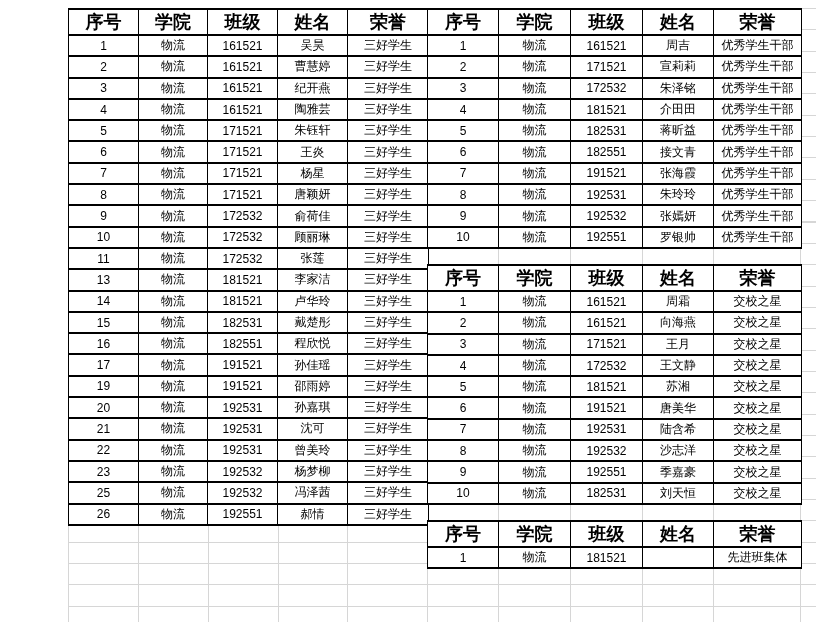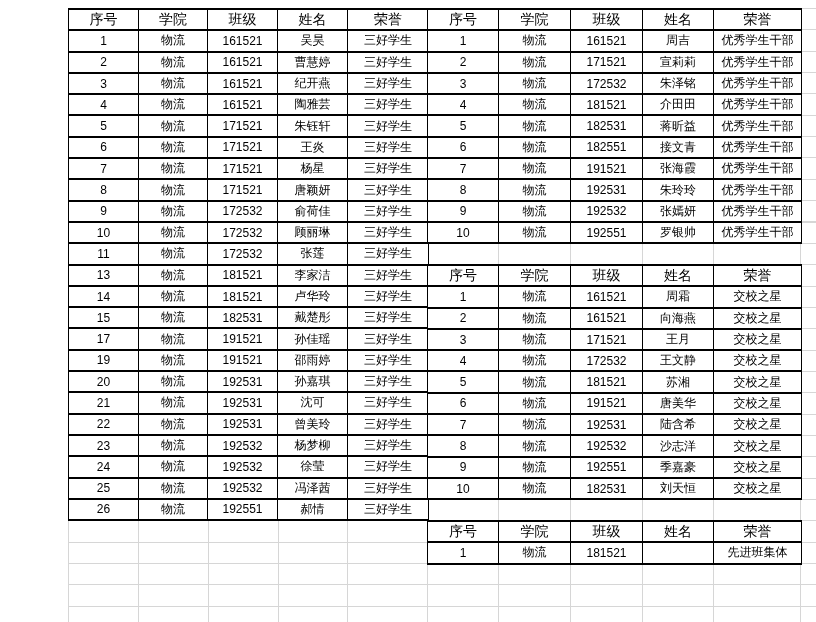--- a/index.html
+++ b/index.html
@@ -35,22 +35,22 @@
     border-width:2px 1px;
     background:#fff;
     text-align:center;
     vertical-align:middle;
     padding:0;
     height:19.3px;
     overflow:hidden;
     white-space:nowrap;
   }
   table.tbl th{
-    font-size:14px;
-    font-weight:normal;
+    font-size:18px;
+    font-weight:bold;
   }
   table.tbl td{
     font-size:12px;
   }
   #t-left{left:68px;top:8px;width:360px;}
   #t-r1{left:427px;top:8px;width:374px;}
   #t-r2{left:427px;top:264px;width:374px;}
   #t-r3{left:427px;top:520px;width:374px;}
 </style>
 </head>
@@ -180,20 +180,27 @@
           <td>三好学生</td>
         </tr>
         <tr>
           <td>15</td>
           <td>物流</td>
           <td>182531</td>
           <td>戴楚彤</td>
           <td>三好学生</td>
         </tr>
         <tr>
+          <td>16</td>
+          <td>物流</td>
+          <td>182551</td>
+          <td>程欣悦</td>
+          <td>三好学生</td>
+        </tr>
+        <tr>
           <td>17</td>
           <td>物流</td>
           <td>191521</td>
           <td>孙佳瑶</td>
           <td>三好学生</td>
         </tr>
         <tr>
           <td>19</td>
           <td>物流</td>
           <td>191521</td>
@@ -219,27 +226,20 @@
           <td>物流</td>
           <td>192531</td>
           <td>曾美玲</td>
           <td>三好学生</td>
         </tr>
         <tr>
           <td>23</td>
           <td>物流</td>
           <td>192532</td>
           <td>杨梦柳</td>
-          <td>三好学生</td>
-        </tr>
-        <tr>
-          <td>24</td>
-          <td>物流</td>
-          <td>192532</td>
-          <td>徐莹</td>
           <td>三好学生</td>
         </tr>
         <tr>
           <td>25</td>
           <td>物流</td>
           <td>192532</td>
           <td>冯泽茜</td>
           <td>三好学生</td>
         </tr>
         <tr>

